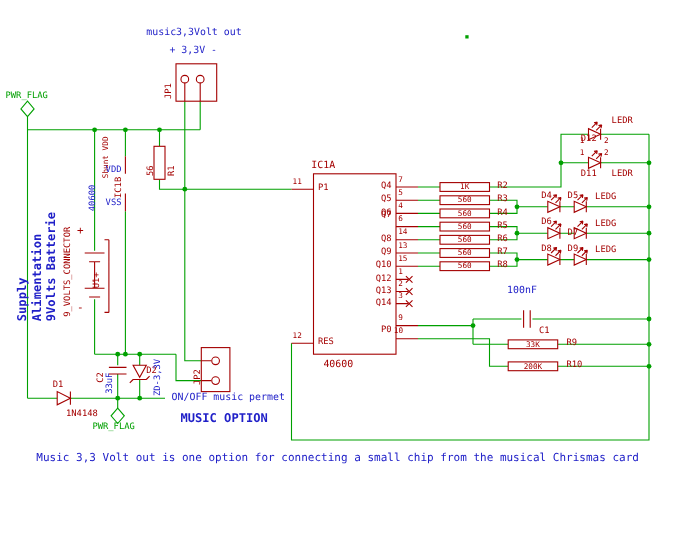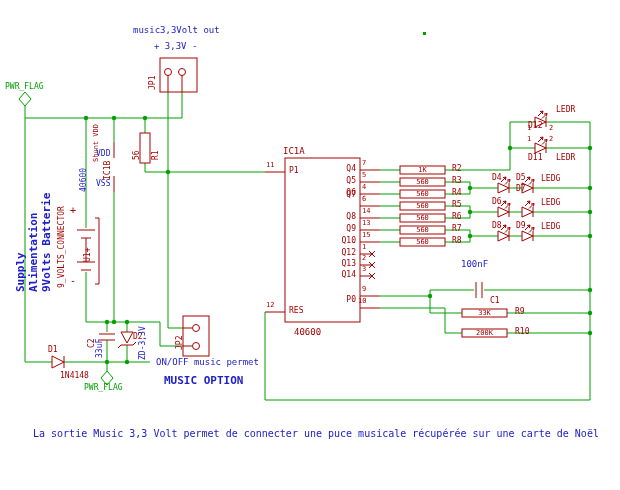--- a/index.html
+++ b/index.html
@@ -266,25 +266,25 @@
   <span class="t m f7" style="left:549px;top:125px">2</span>
   <span class="t m" style="left:528px;top:154px">D11</span>
   <span class="t m" style="left:556px;top:154px">LEDR</span>
   <span class="t m f7" style="left:527px;top:136px">1</span>
   <span class="t m f7" style="left:549px;top:136px">2</span>
 
   <span class="t m" style="left:492px;top:174px">D4</span>
   <span class="t m" style="left:516px;top:174px">D5</span>
   <span class="t m" style="left:541px;top:175px">LEDG</span>
   <span class="t m" style="left:492px;top:198px">D6</span>
-  <span class="t m" style="left:516px;top:185px">D7</span>
+  <span class="t m" style="left:516px;top:208px">D7</span>
   <span class="t m" style="left:541px;top:199px">LEDG</span>
   <span class="t m" style="left:492px;top:222px">D8</span>
   <span class="t m" style="left:516px;top:222px">D9</span>
   <span class="t m" style="left:541px;top:223px">LEDG</span>
 
   <span class="t m v" style="left:176px;top:350px">JP2</span>
   <span class="t b f9" style="left:156px;top:358px">ON/OFF music permet</span>
   <span class="t b f11" style="left:164px;top:375px">MUSIC OPTION</span>
 
-  <span class="t b f10" style="left:33px;top:429px">La sortie Music 3,3 Volt permet de connecter une puce musicale récupérée sur une carte de Noël</span>
+  <span class="t b f10" style="left:33px;top:412px">Music 3,3 Volt out is one option for connecting a small chip from the musical Chrismas card</span>
 
 </div>
 
 </body></html>

